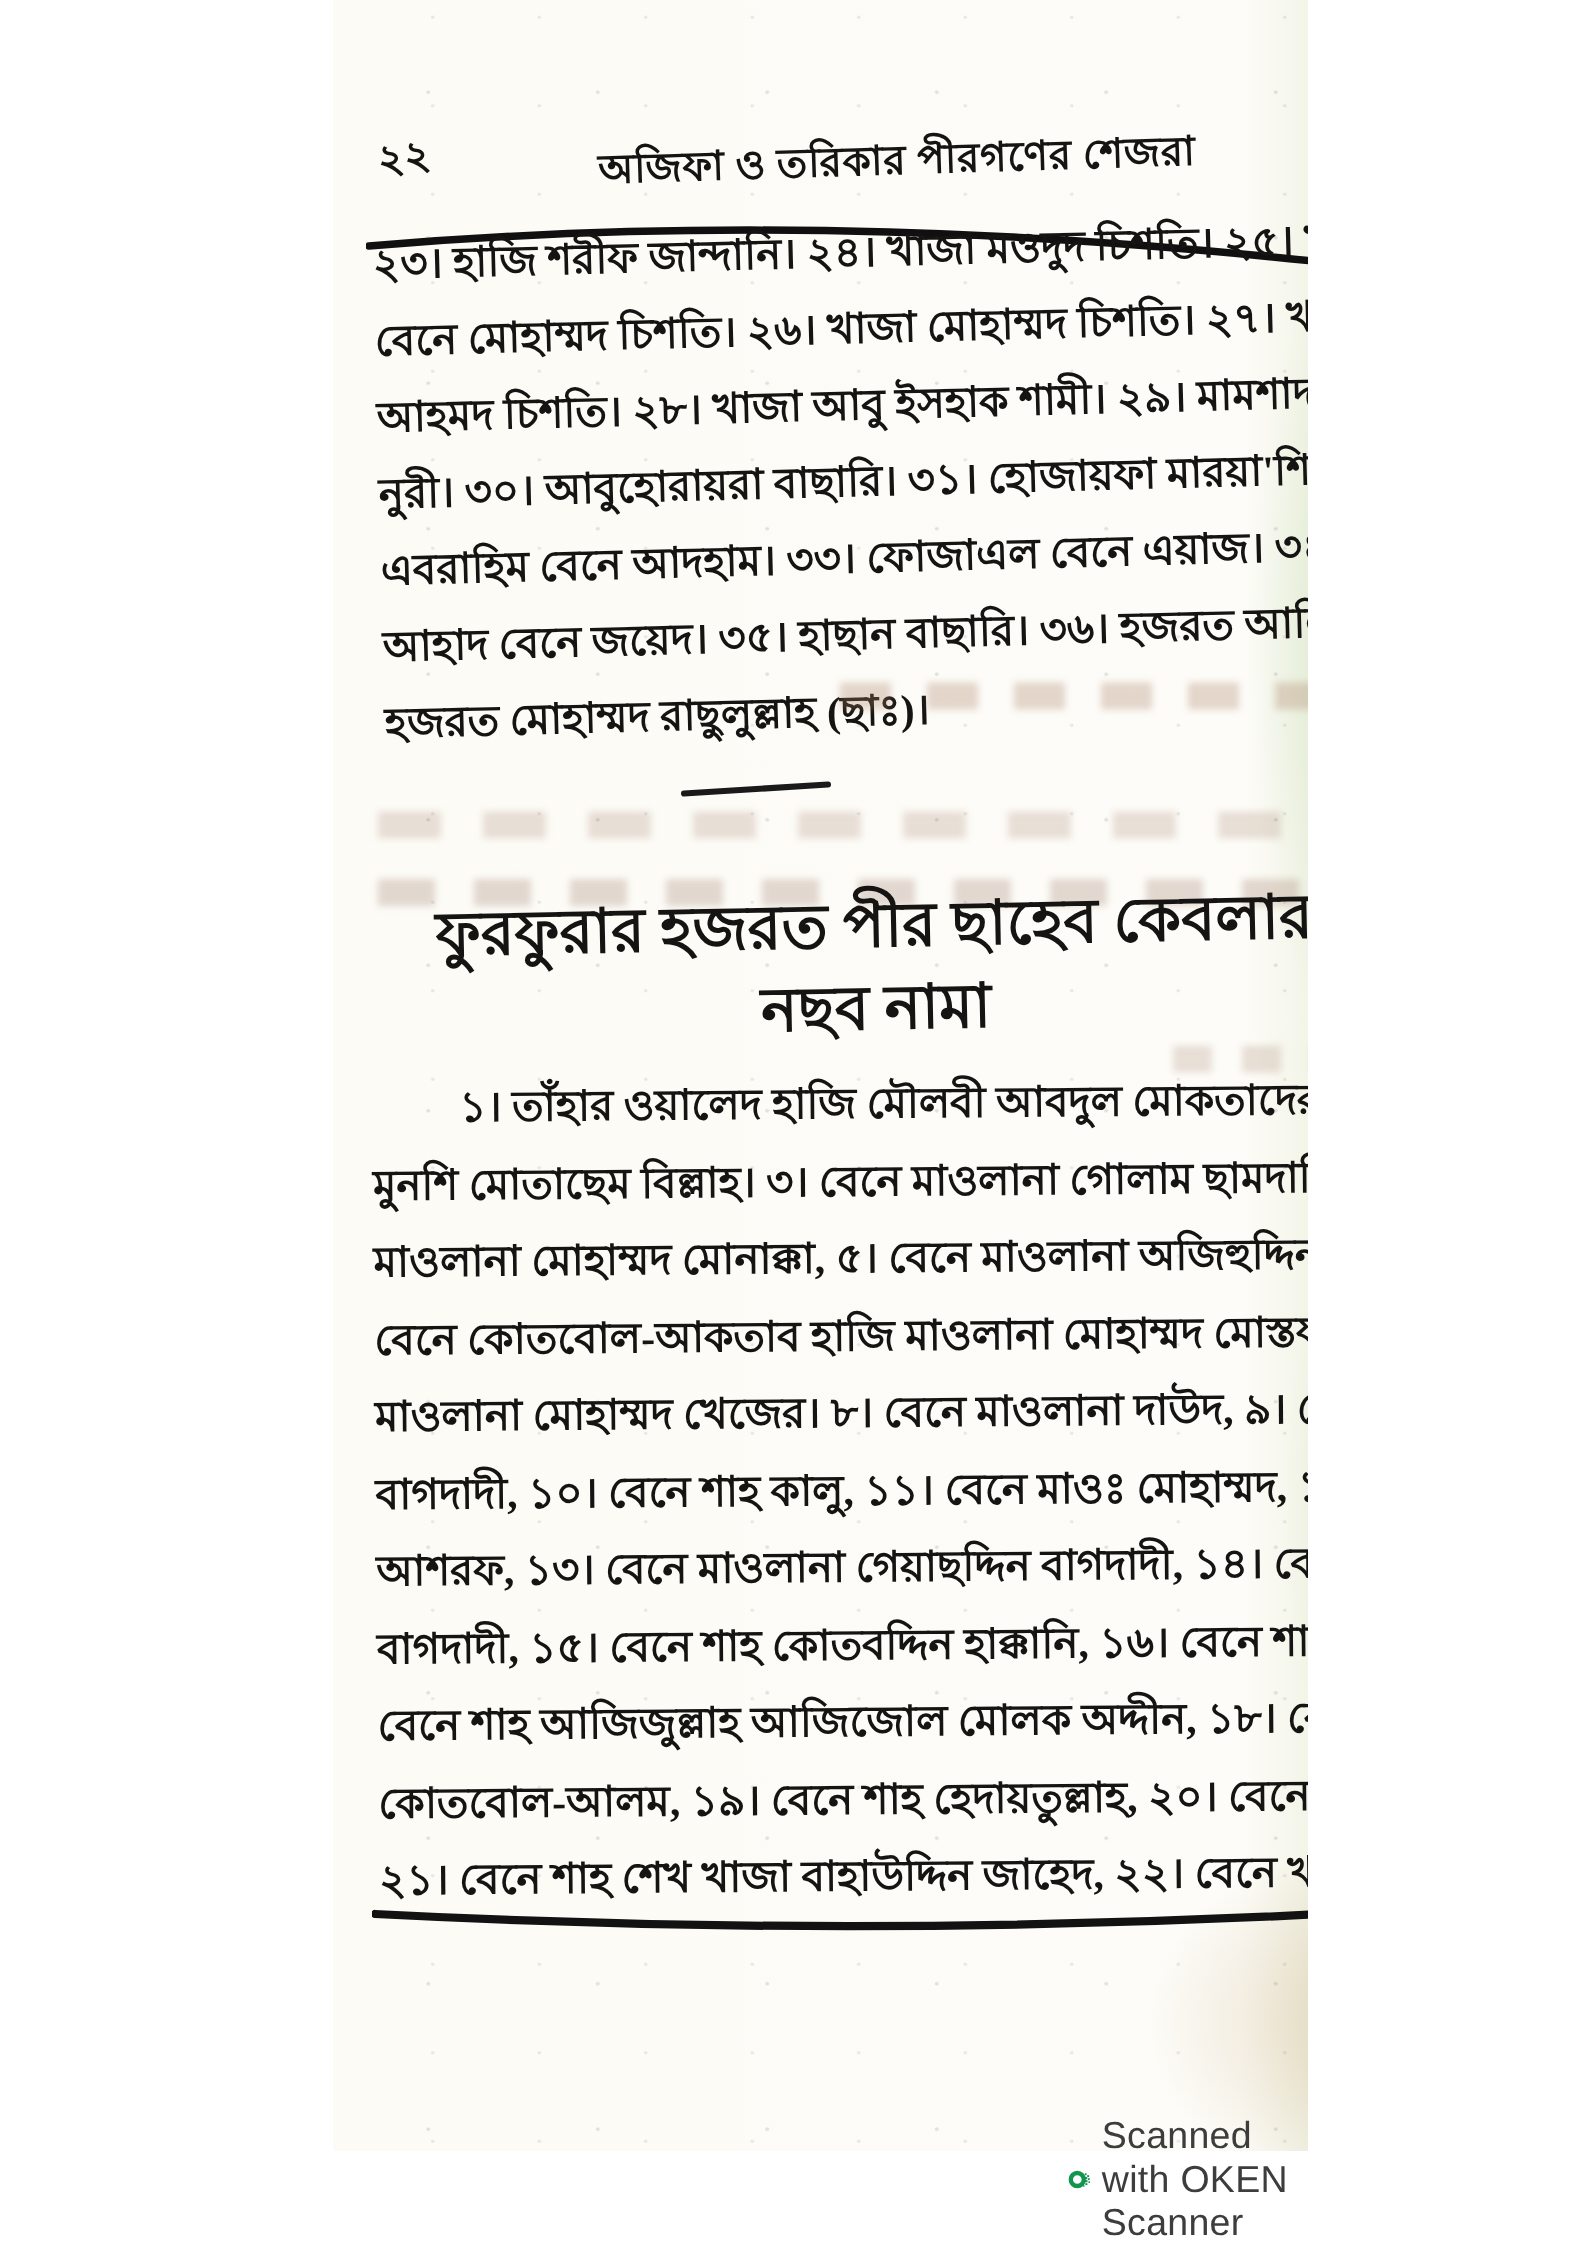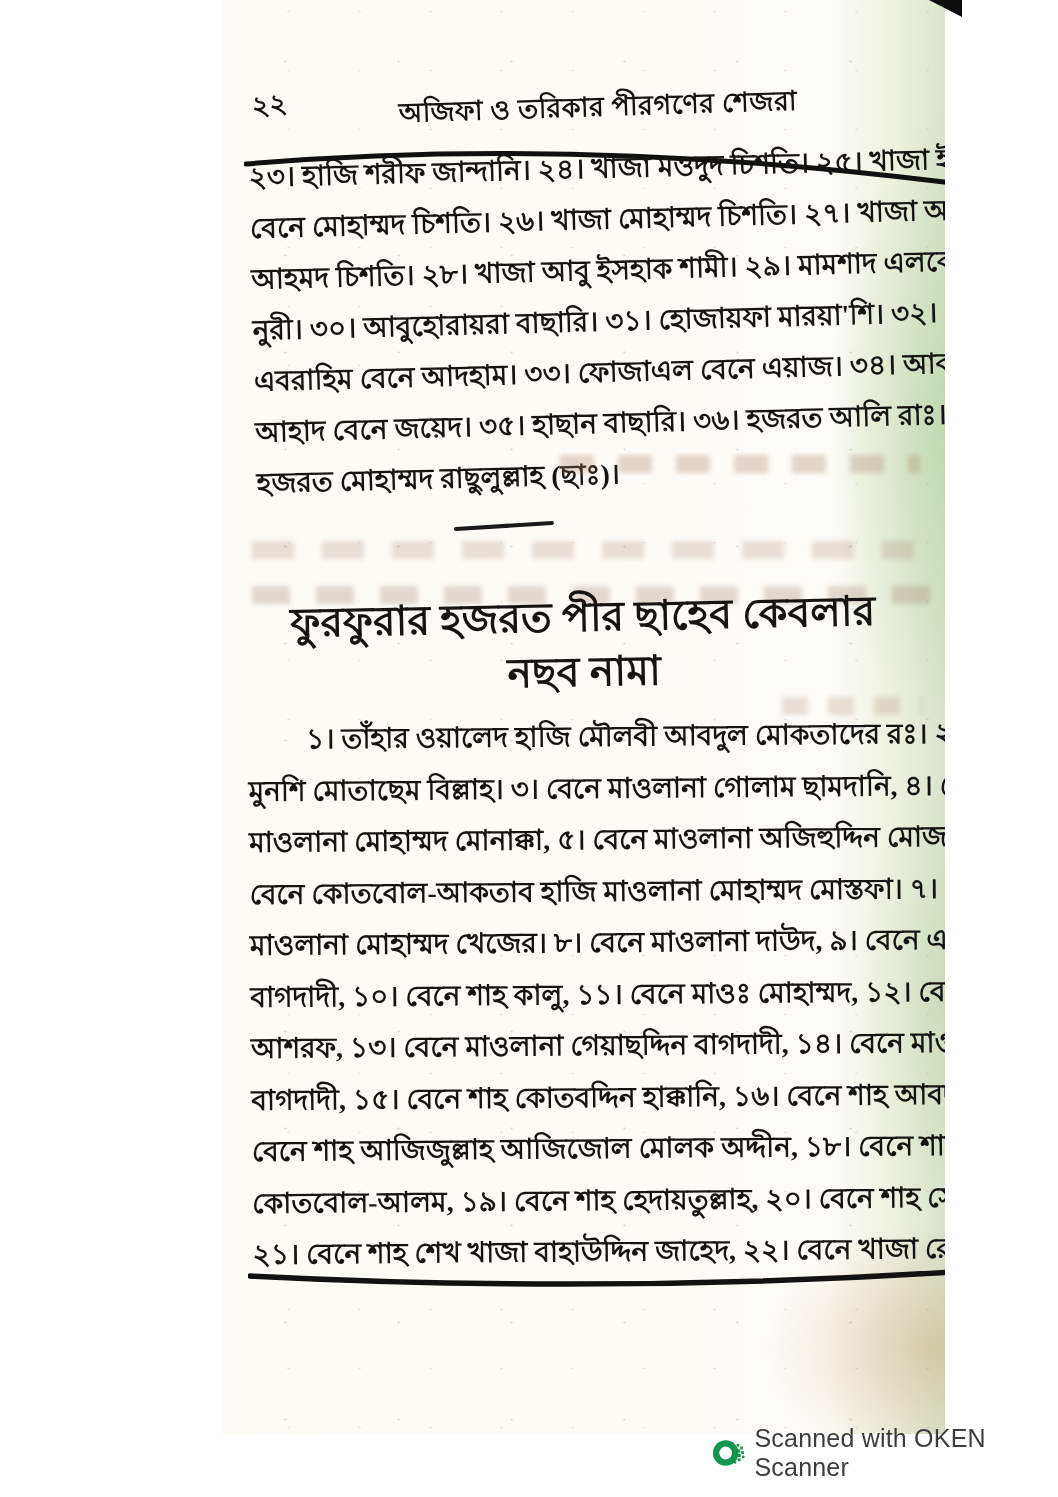--- a/index.html
+++ b/index.html
@@ -1,17 +1,17 @@
 <!DOCTYPE html>
 <html><head>
 <meta charset="utf-8">
 <style>
   html,body { margin:0; padding:0; background:#ffffff; }
   .canvas {
-    position:relative; width:1058px; height:1497px; overflow:hidden;
+    position:relative; width:872px; height:1497px; overflow:hidden;
     background:#ffffff; font-family:"Liberation Serif", serif; color:#161412;
   }
   
   .page {
     position:absolute; left:222px; top:0; width:723px; height:1434px; overflow:hidden;
     background:
       radial-gradient(230px 170px at 98% 94%, rgba(193,160,108,.40), rgba(193,160,108,0) 72%),
       radial-gradient(150px 420px at 100% 30%, rgba(170,205,150,.50), rgba(170,205,150,0) 75%),
       radial-gradient(120px 300px at 100% 70%, rgba(176,206,152,.35), rgba(176,206,152,0) 75%),
       linear-gradient(to right, #fcfbf6 0%, #fdfcf8 84%, #eef1e0 93%, #d9e4ca 100%);

